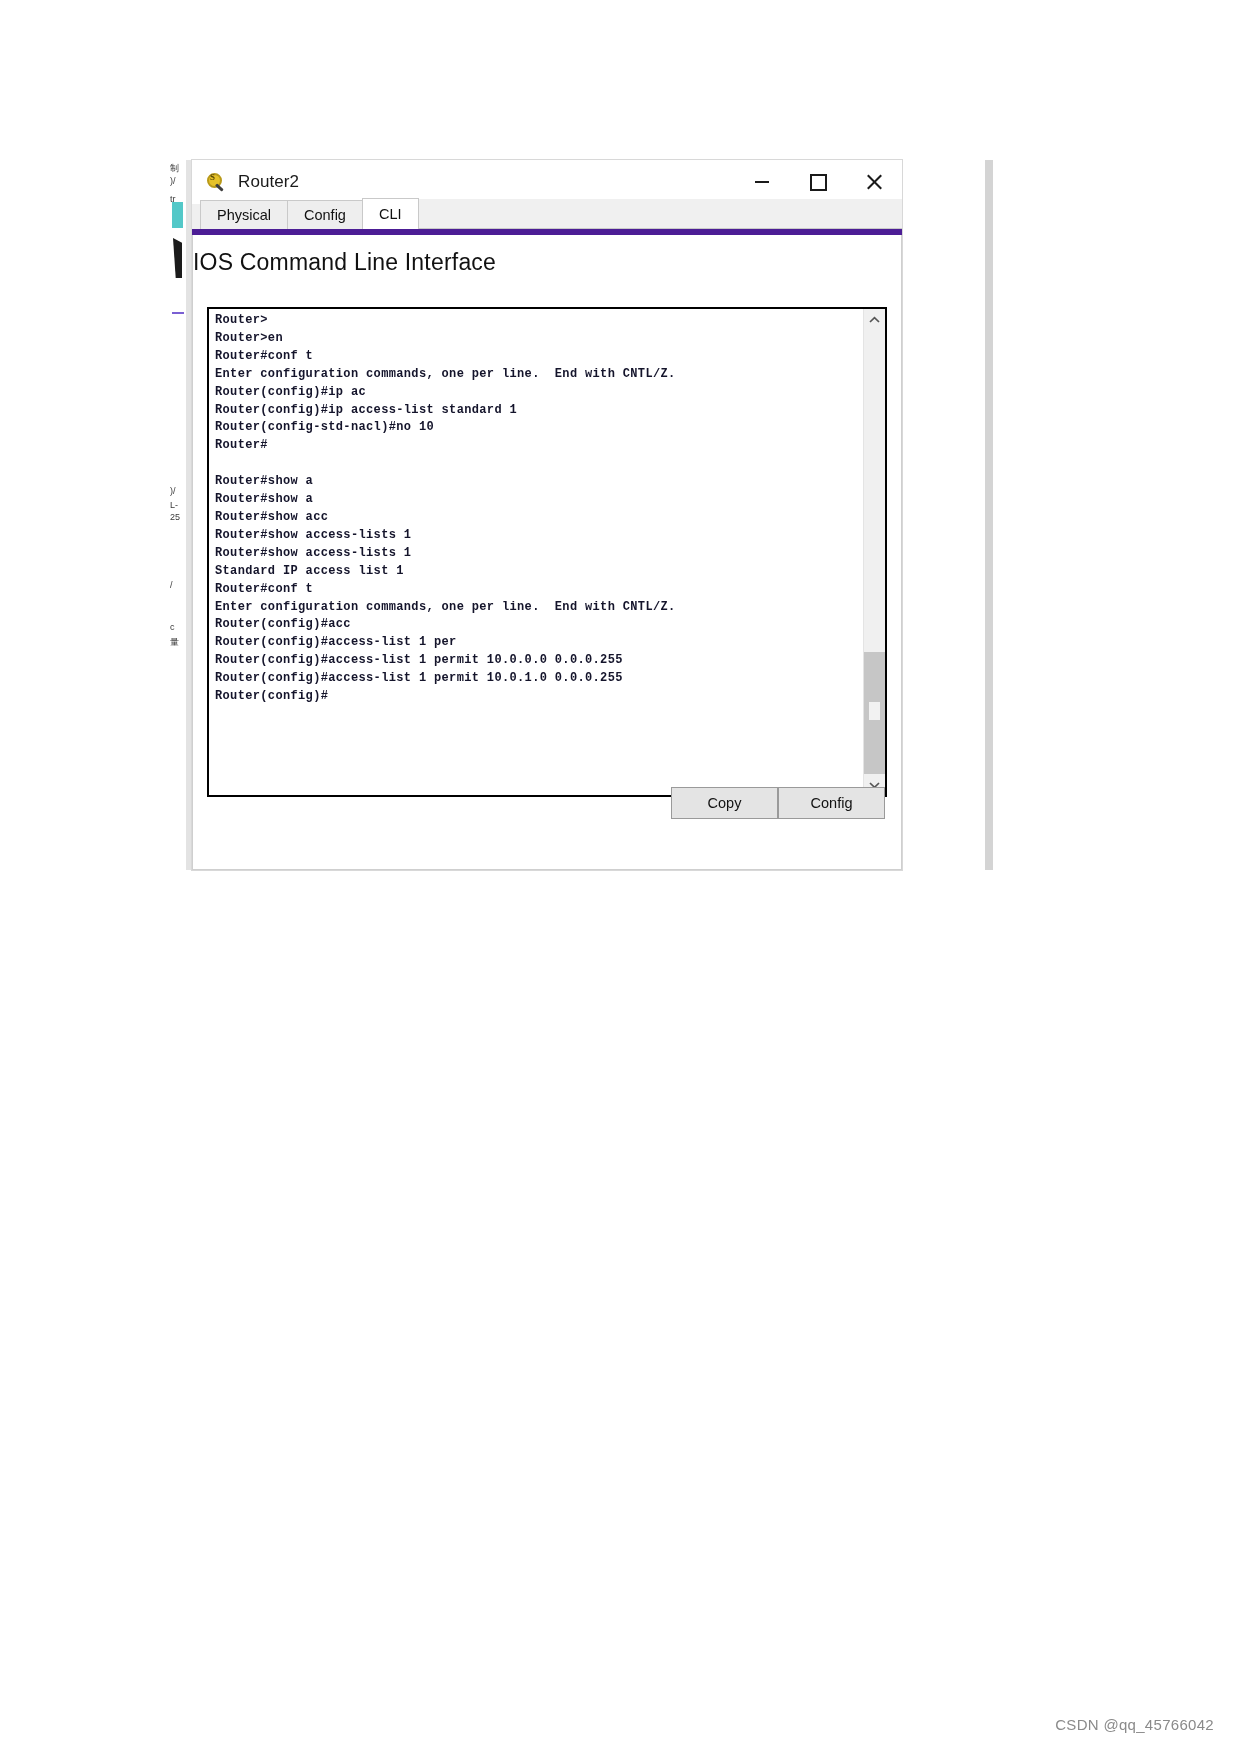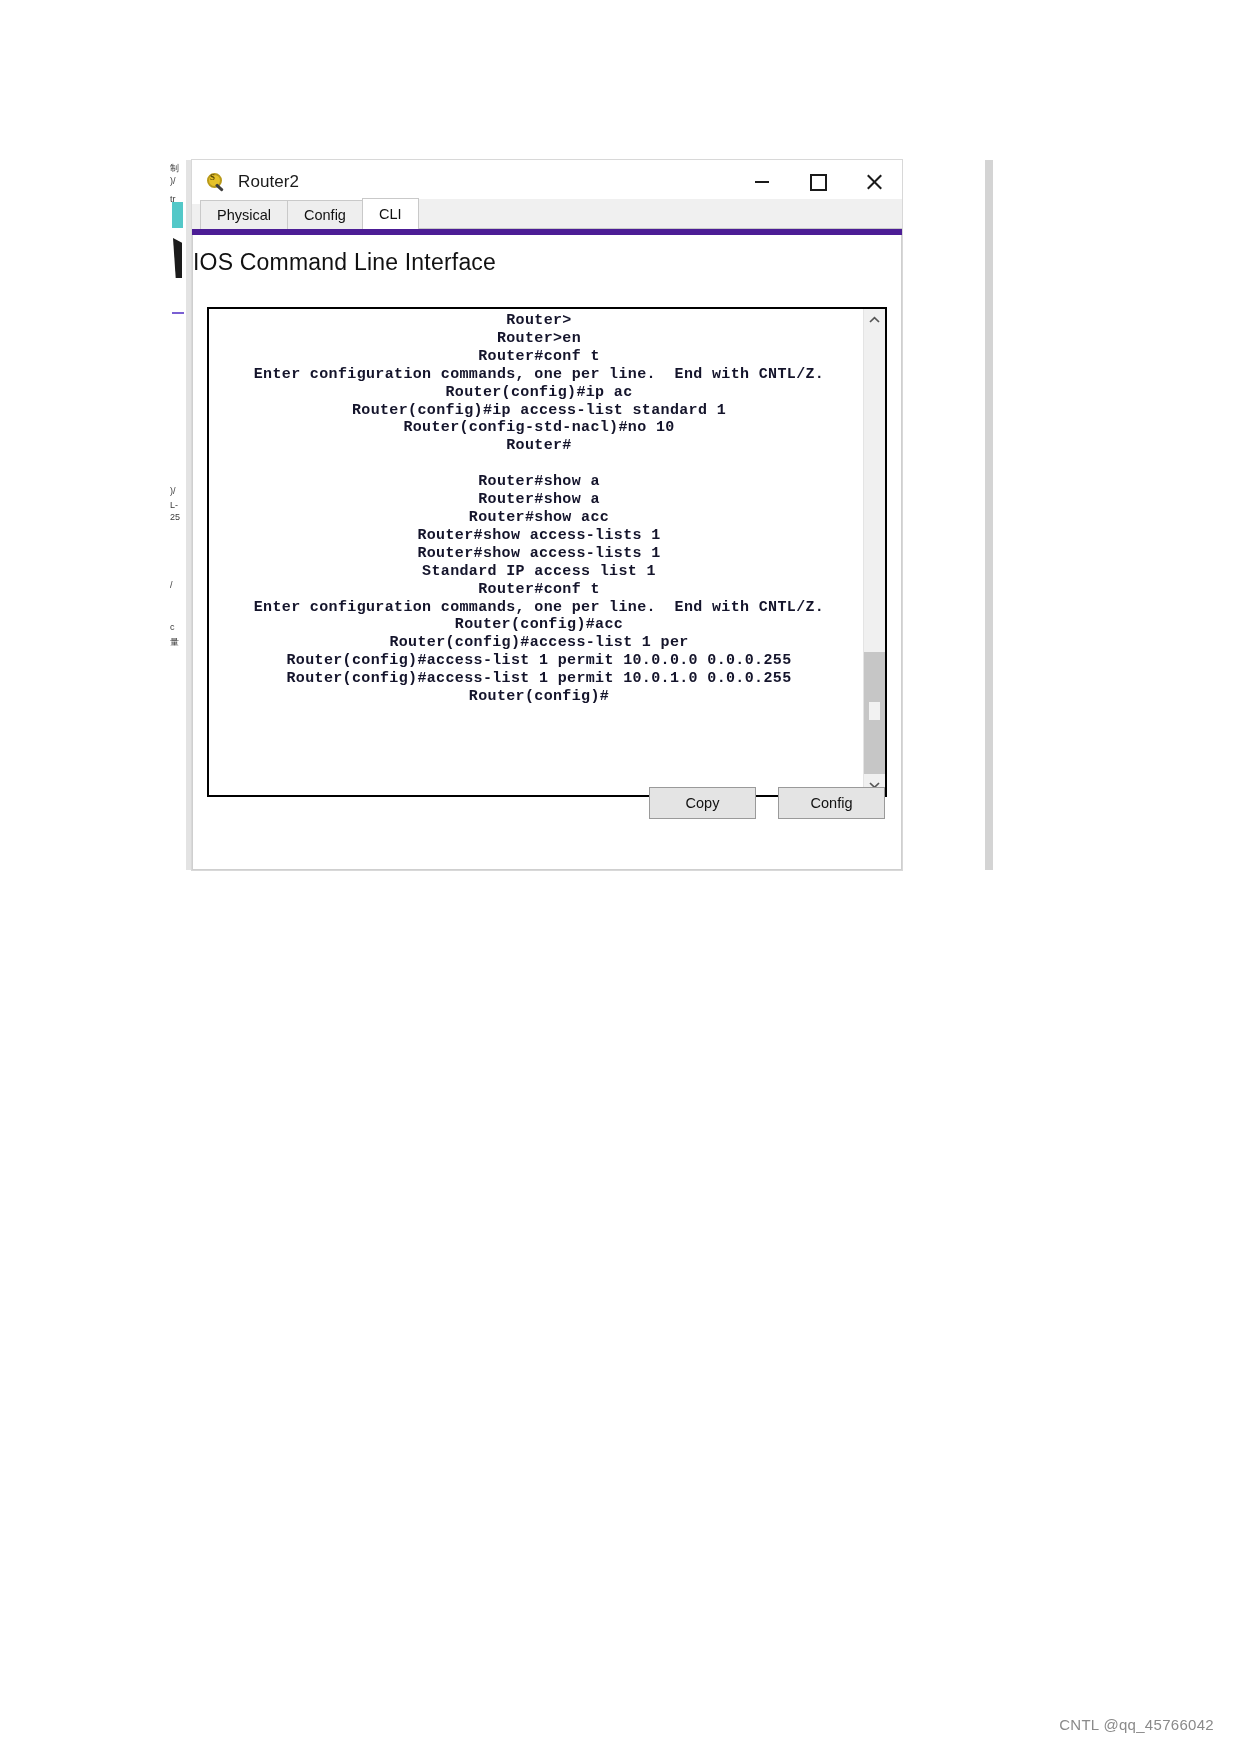--- a/index.html
+++ b/index.html
@@ -251,27 +251,26 @@
     box-sizing: border-box;
   }
   .terminal {
     flex: 1;
     overflow: hidden;
     padding: 3px 0 0 6px;
     box-sizing: border-box;
   }
   .term-line {
     font-family: "Liberation Mono", "DejaVu Sans Mono", monospace;
-    font-size: 15px;
+    font-size: 12px;
     line-height: 17.9px;
     color: #14142b;
     white-space: pre;
     letter-spacing: 0.35px;
     font-weight: 700;
-    text-align: center;
   }
 
   
   .scrollbar {
     width: 21px;
     background: #f0f0f0;
     display: flex;
     flex-direction: column;
     border-left: 1px solid #e4e4e4;
     flex: none;
@@ -306,21 +305,21 @@
     height: 18px;
     background: #f2f2f2;
   }
 
   
   .btn-row {
     position: absolute;
     right: 16px;
     bottom: 50px;
     display: flex;
-    gap: 22px;
+    gap: 0;
   }
   .btn {
     width: 105px;
     height: 30px;
     background: #e4e4e4;
     border: 1px solid #9a9a9a;
     font-size: 14.5px;
     color: #111;
     display: flex;
     align-items: center;
@@ -445,13 +444,13 @@
     </div>
 
     <div class="btn-row">
       <div class="btn">Copy</div>
       <div class="btn">Config</div>
     </div>
 
   </div>
 </div>
 
-<div class="watermark">CNTL @qq_45766042</div>
+<div class="watermark">CSDN @qq_45766042</div>
 
 </body></html>

